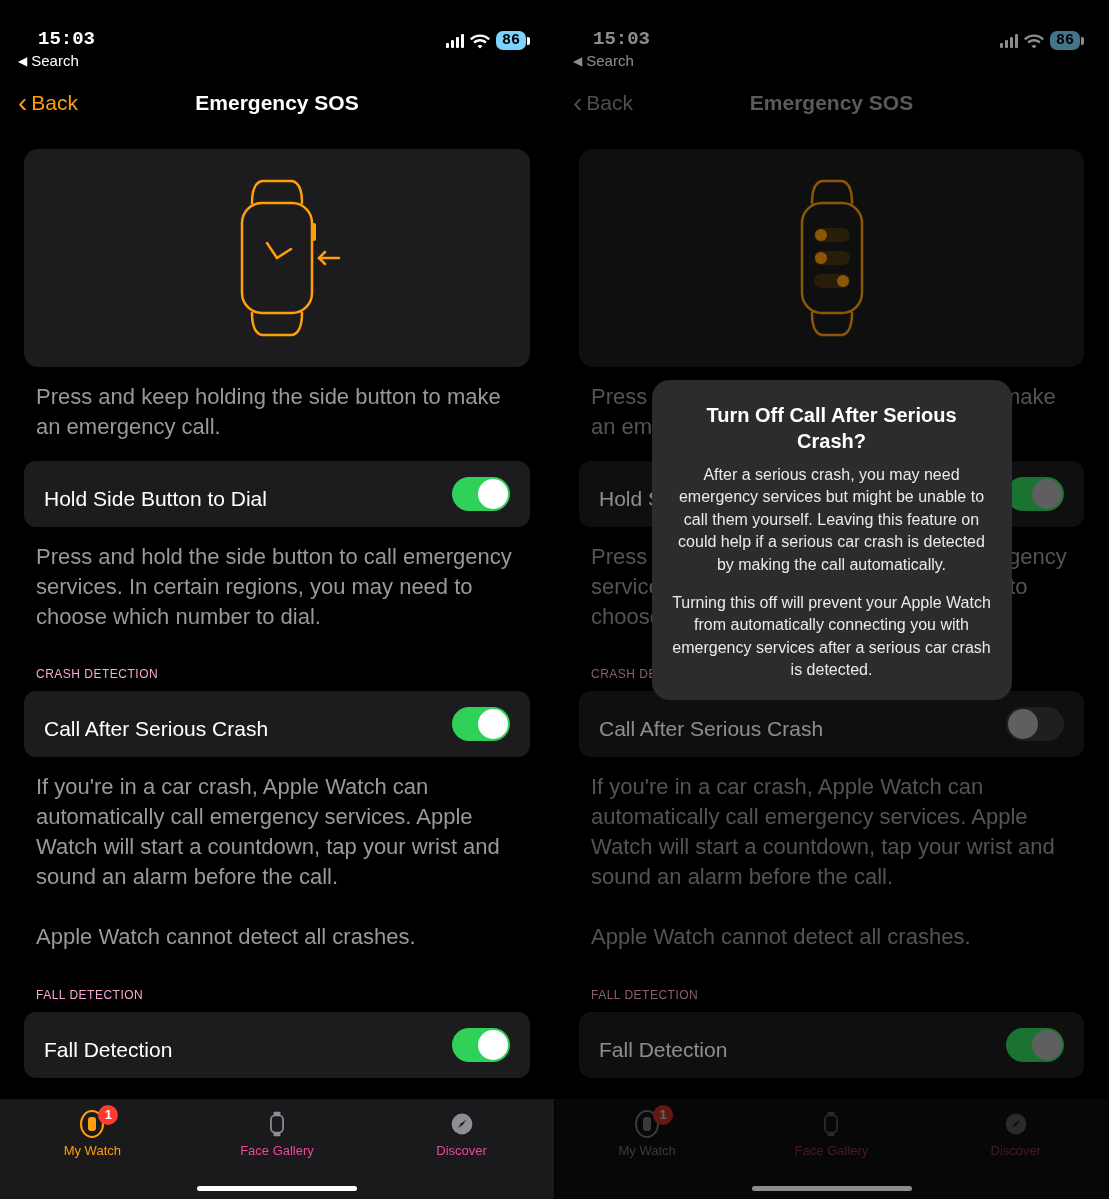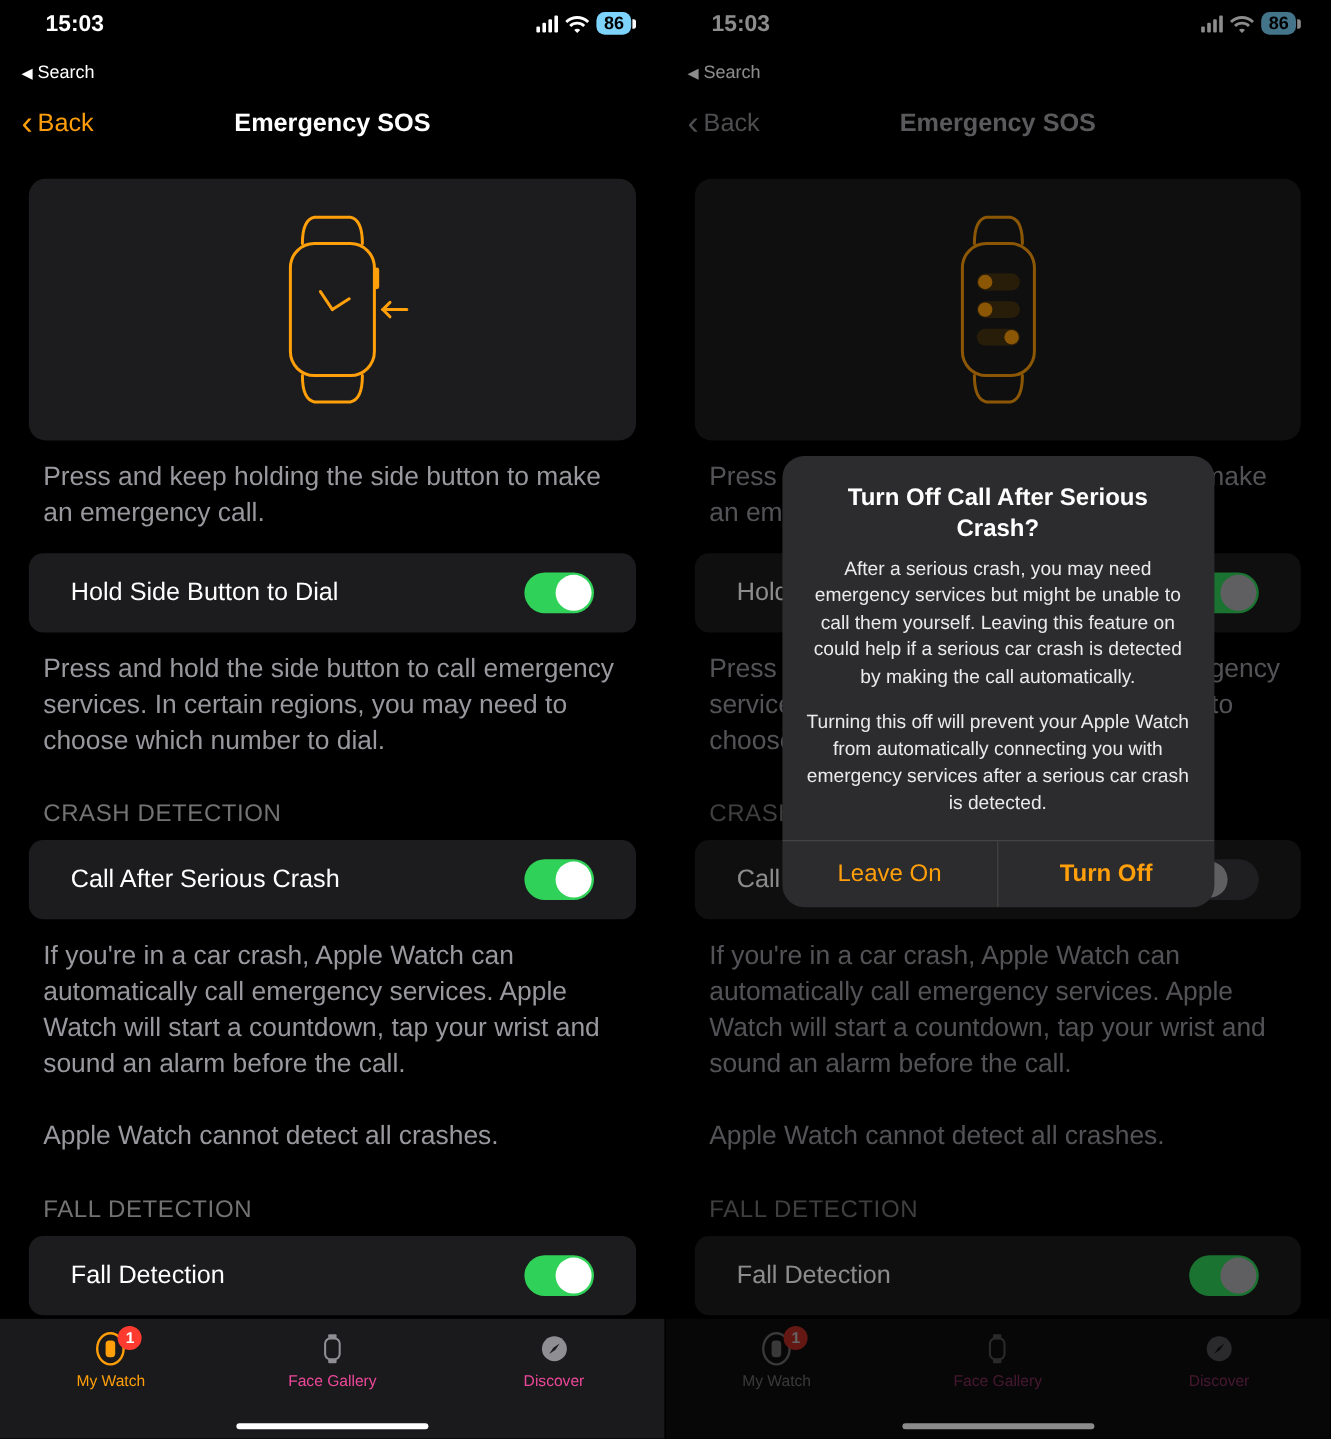--- a/index.html
+++ b/index.html
@@ -19,25 +19,26 @@
     position: relative;
     color: #fff;
     overflow: hidden;
   }
   .screen + .screen { border-left: 1px solid #000; }
 
   
   .status-bar {
     height: 50px;
     display: flex;
-    align-items: flex-start;
+    align-items: flex-end;
     justify-content: space-between;
     padding: 10px 28px 0 38px;
     font-size: 19px;
     font-weight: 600;
+    font-family: Liberation Mono, monospace;
   }
   .status-right { display: flex; align-items: center; gap: 6px; }
   .signal-bars { display: flex; align-items: flex-end; gap: 2px; height: 14px; }
   .bar { width: 3px; background: #fff; border-radius: 1px; }
   .bar.b1 { height: 5px; } .bar.b2 { height: 8px; } .bar.b3 { height: 11px; } .bar.b4 { height: 14px; }
   .wifi-ico { width: 20px; height: 16px; position: relative; }
   .wifi-ico svg { width: 100%; height: 100%; }
   .battery-pill {
     background: #7dd3fc; color: #000; border-radius: 7px;
     padding: 1px 6px; font-size: 15px; font-weight: 700;
@@ -78,27 +79,27 @@
     background: #1c1c1e; border-radius: 14px;
     height: 218px; display: flex; align-items: center; justify-content: center;
   }
   .watch-svg { width: 140px; height: 170px; }
 
   .footer-text {
     color: #98989e; font-size: 22px; line-height: 1.35;
     padding: 15px 12px 0;
   }
   .section-header {
-    color: #737373; font-size: 20px; letter-spacing: 0.5px;
+    color: #f9a8d4; font-size: 12px; letter-spacing: 0.5px;
     padding: 36px 12px 10px; text-transform: uppercase;
   }
 
   .setting-row {
     background: #1c1c1e; border-radius: 12px;
-    padding: 16px 35px; display: flex; align-items: center;
+    padding: 16px 20px; display: flex; align-items: flex-end;
     justify-content: space-between; margin-top: 20px;
   }
   .setting-row.nomt { margin-top: 0; }
   .setting-label { font-size: 21px; }
 
   .toggle {
     width: 58px; height: 34px; border-radius: 17px; position: relative;
   }
   .toggle.on { background: #30d158; }
   .toggle.off { background: #39393d; }
@@ -388,18 +389,14 @@
   <div class="dim-overlay"></div>
 
   <div class="alert">
     <div class="alert-body">
       <div class="alert-title">Turn Off Call After Serious Crash?</div>
       <div class="alert-msg">
         <p>After a serious crash, you may need emergency services but might be unable to call them yourself. Leaving this feature on could help if a serious car crash is detected by making the call automatically.</p>
         <p>Turning this off will prevent your Apple Watch from automatically connecting you with emergency services after a serious car crash is detected.</p>
       </div>
     </div>
-    <div class="alert-buttons">
-      <div class="alert-btn">Leave On</div>
-      <div class="alert-btn bold">Turn Off</div>
-    </div>
   </div>
 </div>
 
 </body></html>

